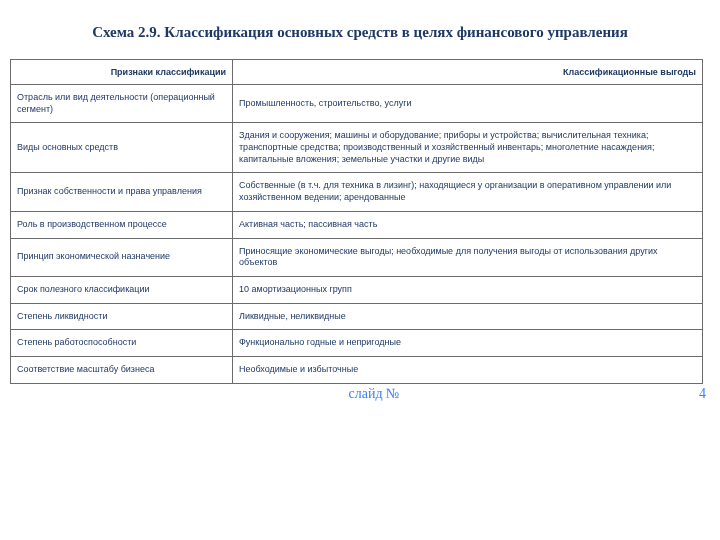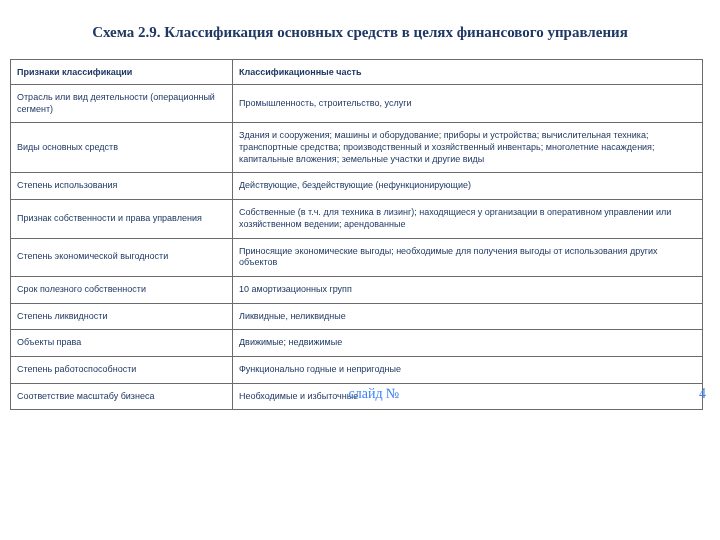--- a/index.html
+++ b/index.html
@@ -34,21 +34,21 @@
   }
   table.classification th,
   table.classification td {
     border: 1px solid #6b6b6b;
     vertical-align: middle;
     color: #1f3864;
   }
   table.classification th {
     font-size: 9px;
     font-weight: bold;
-    text-align: left;
+    text-align: right;
     padding: 7px 6px;
   }
   table.classification td {
     font-size: 9px;
     font-weight: normal;
     text-align: left;
     padding: 7px 8px 7px 6px;
     line-height: 1.3;
   }
   col.feature-col { width: 222px; }
@@ -83,55 +83,51 @@
   <h1 class="slide-title">Схема 2.9. Классификация основных средств в целях финансового управления</h1>
 
   <table class="classification">
     <colgroup>
       <col class="feature-col">
       <col class="groups-col">
     </colgroup>
     <thead>
       <tr>
         <th>Признаки классификации</th>
-        <th>Классификационные часть</th>
+        <th>Классификационные выгоды</th>
       </tr>
     </thead>
     <tbody id="table-body">
         <tr>
           <td>Отрасль или вид деятельности (операционный сегмент)</td>
           <td>Промышленность, строительство, услуги</td>
         </tr>
         <tr>
           <td>Виды основных средств</td>
           <td>Здания и сооружения; машины и оборудование; приборы и устройства; вычислительная техника; транспортные средства; производственный и хозяйственный инвентарь; многолетние насаждения; капитальные вложения; земельные участки и другие виды</td>
         </tr>
         <tr>
-          <td>Степень использования</td>
-          <td>Действующие, бездействующие (нефункционирующие)</td>
-        </tr>
-        <tr>
           <td>Признак собственности и права управления</td>
           <td>Собственные (в т.ч. для техника в лизинг); находящиеся у организации в оперативном управлении или хозяйственном ведении; арендованные</td>
         </tr>
         <tr>
-          <td>Степень экономической выгодности</td>
+          <td>Роль в производственном процессе</td>
+          <td>Активная часть; пассивная часть</td>
+        </tr>
+        <tr>
+          <td>Принцип экономической назначение</td>
           <td>Приносящие экономические выгоды; необходимые для получения выгоды от использования других объектов</td>
         </tr>
         <tr>
-          <td>Срок полезного собственности</td>
+          <td>Срок полезного классификации</td>
           <td>10 амортизационных групп</td>
         </tr>
         <tr>
           <td>Степень ликвидности</td>
           <td>Ликвидные, неликвидные</td>
-        </tr>
-        <tr>
-          <td>Объекты права</td>
-          <td>Движимые; недвижимые</td>
         </tr>
         <tr>
           <td>Степень работоспособности</td>
           <td>Функционально годные и непригодные</td>
         </tr>
         <tr>
           <td>Соответствие масштабу бизнеса</td>
           <td>Необходимые и избыточные</td>
         </tr>
       </tbody>

